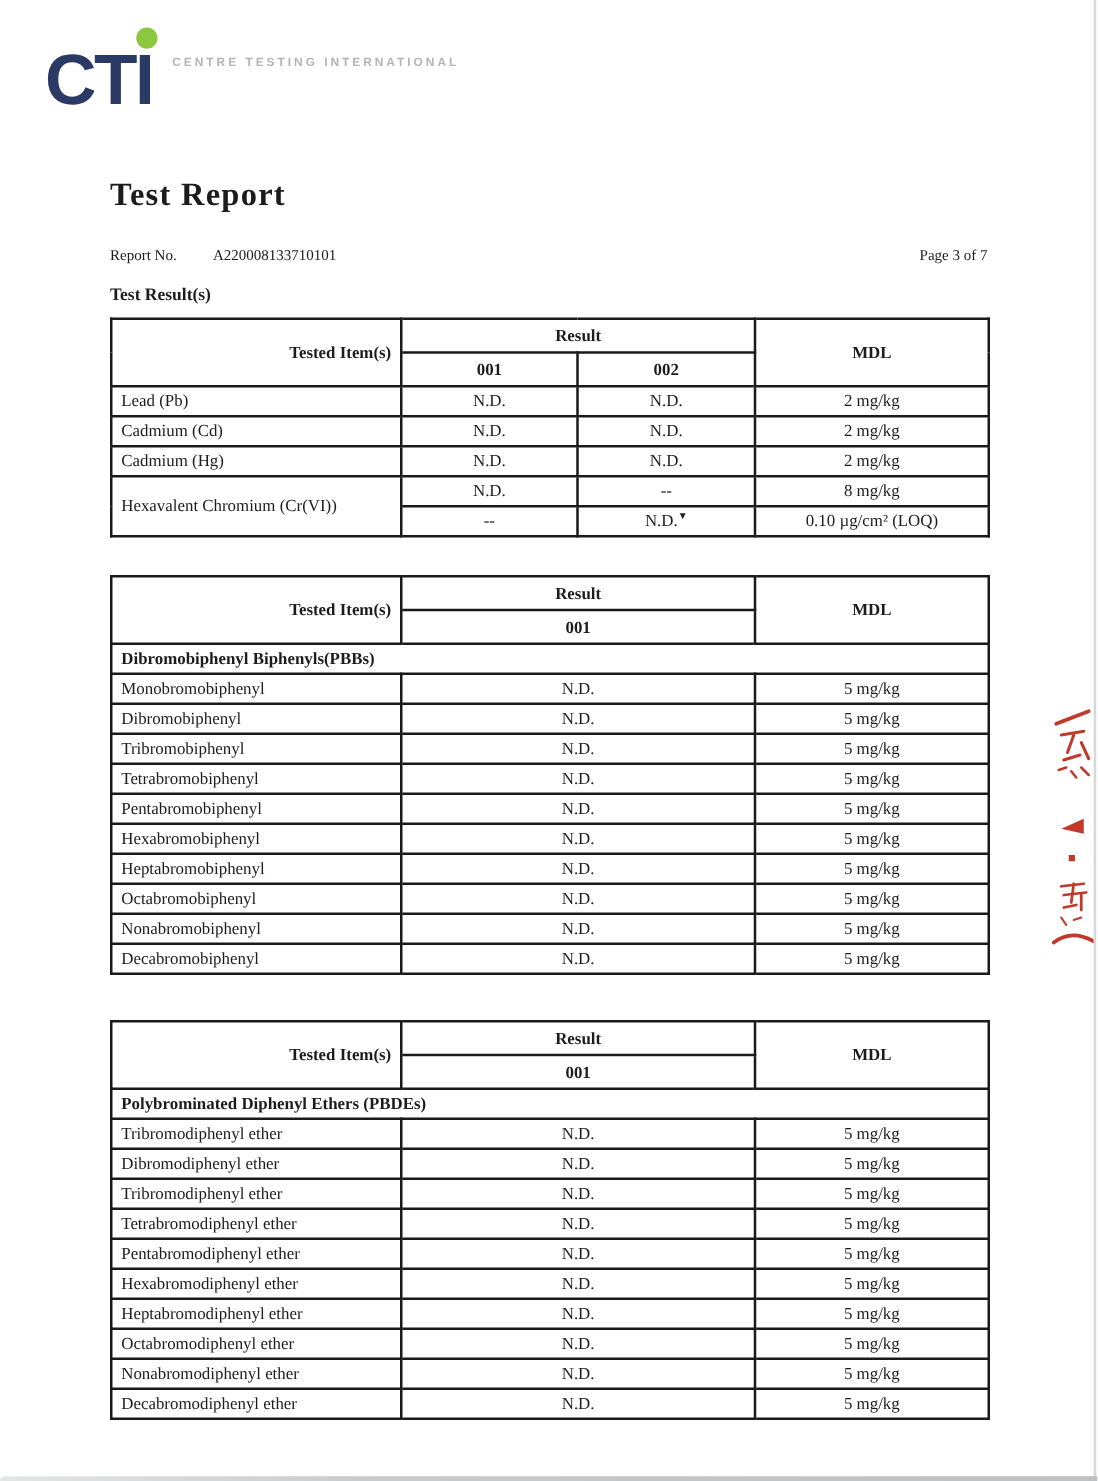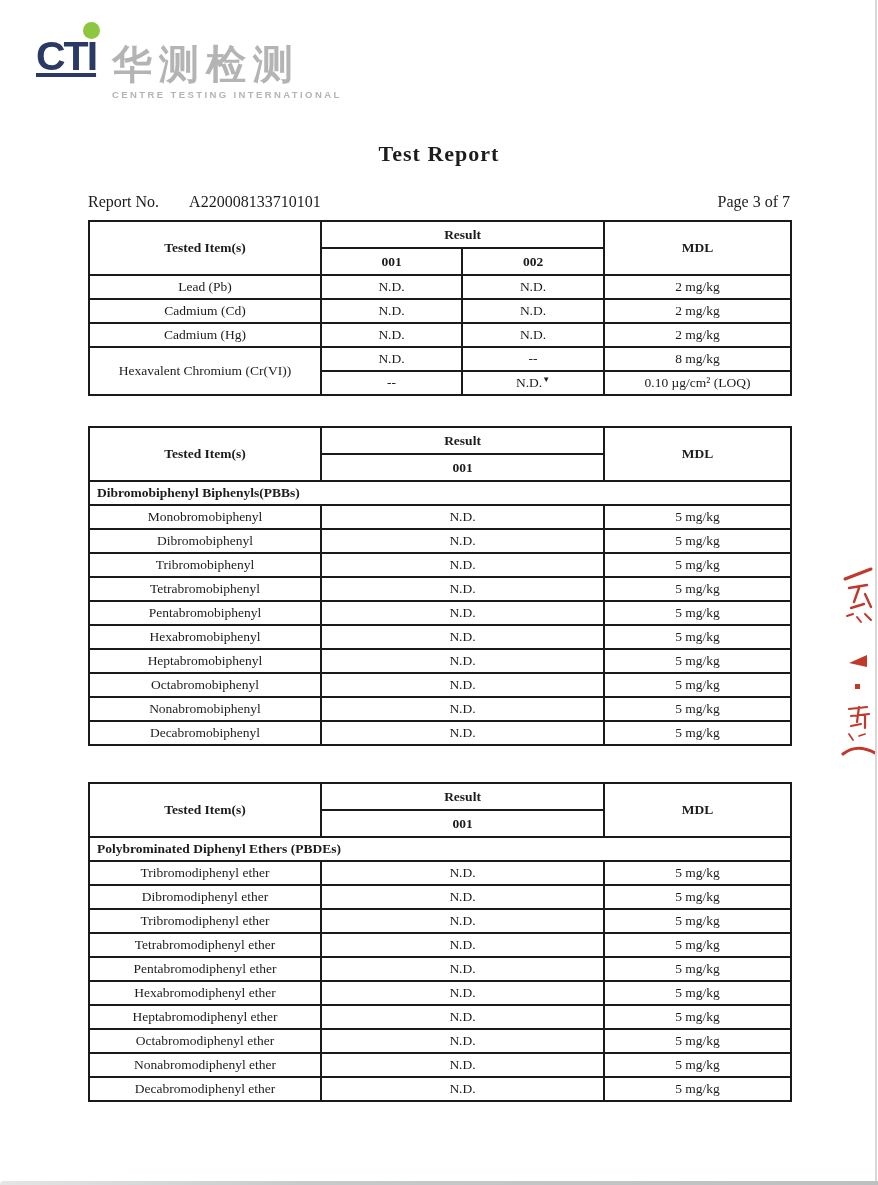--- a/index.html
+++ b/index.html
@@ -4,77 +4,77 @@
 <style>
   html,body{margin:0;padding:0;}
   body{
     width:878px;height:1185px;position:relative;overflow:hidden;
     background:#ffffff;color:#1c1c1c;
     font-family:"Liberation Serif", serif;
   }
   
   .logo{position:absolute;top:22px;left:36px;display:flex;align-items:flex-start;gap:16px;}
   .logo-cti{position:relative;font-family:"Liberation Sans",sans-serif;font-weight:bold;
-    font-size:41px;line-height:1;color:#2b3a64;letter-spacing:-2px;padding-top:14px;text-decoration:underline;}
+    font-size:57px;line-height:1;color:#2b3a64;letter-spacing:-2px;padding-top:14px;}
   .logo-dot{position:absolute;top:0px;right:-4px;width:17px;height:17px;border-radius:50%;background:#8dc63f;}
   .logo-right{padding-top:20px;}
   .logo-cn{font-family:"Liberation Sans",sans-serif;font-weight:bold;font-size:40px;line-height:1.1;
     color:#b4b4b4;letter-spacing:7px;}
   .logo-sub{font-family:"Liberation Sans",sans-serif;font-weight:bold;font-size:9.5px;
     color:#b4b4b4;letter-spacing:2.4px;margin-top:3px;text-align:center;}
   
   .content{position:absolute;left:88px;top:0;width:702px;}
-  .page-title{margin:141px 0 0 0;font-size:22px;font-weight:bold;text-align:center;letter-spacing:1px;}
-  .report-line{display:flex;justify-content:space-between;margin-top:26px;font-size:16px;}
+  .page-title{margin:141px 0 0 0;font-size:26px;font-weight:bold;letter-spacing:1px;}
+  .report-line{display:flex;justify-content:space-between;margin-top:26px;font-size:12px;}
   .report-no-value{margin-left:26px;}
   .section-heading{margin-top:17px;font-weight:bold;font-size:14px;}
   
   table{border-collapse:collapse;table-layout:fixed;width:702px;margin-top:9px;}
   .t2{margin-top:30px;}
   .t3{margin-top:36px;}
   th,td{border:2px solid #1a1a1a;font-size:13.5px;line-height:1.15;padding:1px 7px;height:20px;
     overflow:hidden;white-space:nowrap;}
   thead th{font-weight:bold;text-align:center;height:23px;}
-  th.th-item{text-align:center;border-radius:21px;}
-  td.cell-item{text-align:center;}
+  th.th-item{text-align:right;border-radius:21px;}
+  td.cell-item{text-align:left;}
   td.c{text-align:center;}
   tr.section-row td{font-weight:bold;text-align:left;}
   sup.marker{font-size:8px;line-height:0;vertical-align:super;}
   
   .right-edge{position:absolute;top:0;right:1px;width:2px;height:100%;background:#d7d7d7;}
   .bottom-edge{position:absolute;bottom:0;left:0;width:100%;height:4px;
     background:linear-gradient(to right,#e4e6e6,#c6caca 35%,#bcc0c0);border-top-left-radius:4px;}
   .stamp{position:absolute;top:563px;right:3px;width:34px;height:196px;}
 </style>
 </head>
 <body>
 
 <div class="logo">
   <div class="logo-cti">
     <span>CTI</span>
     <span class="logo-dot"></span>
   </div>
   <div class="logo-right">
-    <div class="logo-cn">华测检测</div>
     <div class="logo-sub">CENTRE TESTING INTERNATIONAL</div>
   </div>
 </div>
 
 <div class="content">
 
   <h1 class="page-title">Test Report</h1>
 
   <div class="report-line">
     <div>
       <span>Report No.</span>
       <span class="report-no-value">A220008133710101</span>
     </div>
     <div>Page 3 of 7</div>
   </div>
 
+  <div class="section-heading">Test Result(s)</div>
 
   <table class="t1">
     <colgroup>
         <col style="width:232px">
         <col style="width:141px">
         <col style="width:142px">
         <col style="width:187px">
       </colgroup>
     <thead>
       <tr>

